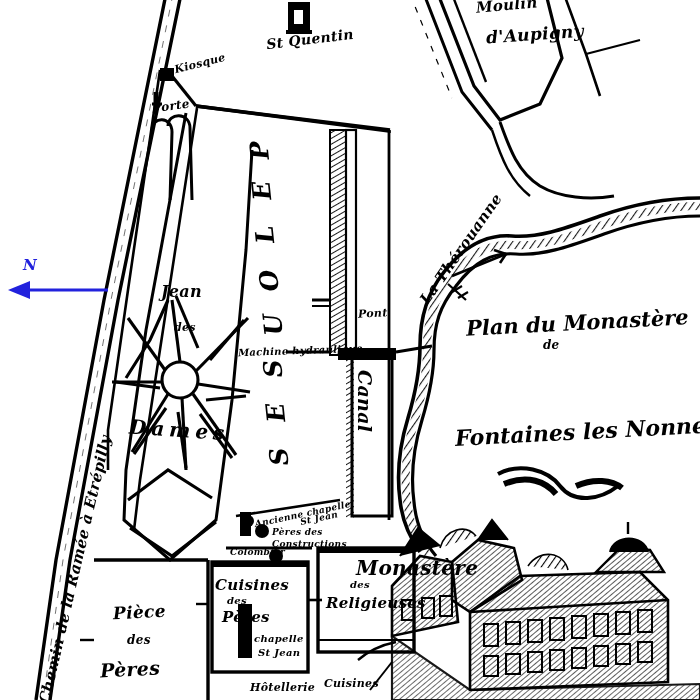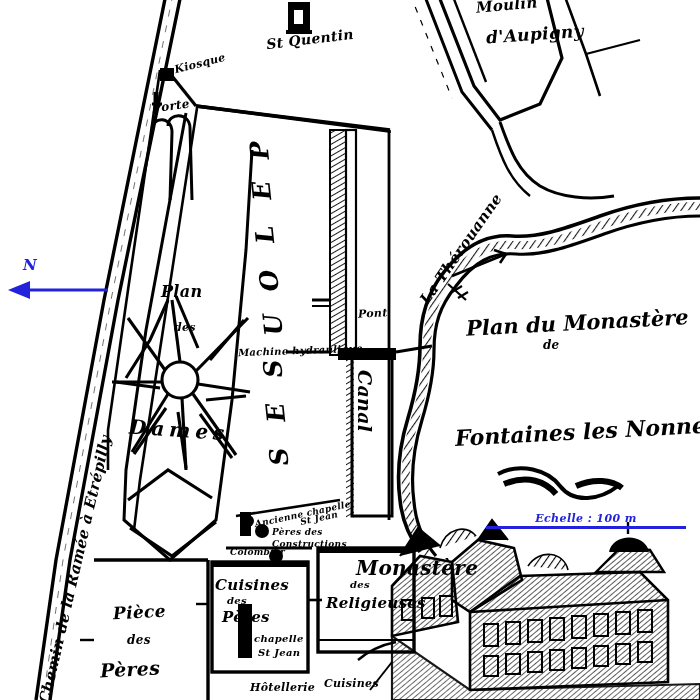--- a/index.html
+++ b/index.html
@@ -273,24 +273,20 @@
       <path d="M576 486 C 594 478 612 480 622 488" fill="none" stroke="#000" stroke-width="6"></path>
     </g>
   </svg>
 
   <svg class="layer" viewBox="0 0 700 700" xmlns="http://www.w3.org/2000/svg">
     <line x1="108" y1="290" x2="22" y2="290" stroke="#2222dd" stroke-width="3"></line>
     <polygon points="8,290 30,281 30,299" fill="#2222dd"></polygon>
   </svg>
   <div class="narrow-n lbl" style="left:23px; top:258px;">N</div>
 
-  <div class="scale-wrap" style="left:486px; top:512px; width:200px;">
-    <div class="scale-text">Echelle : 100 m</div>
-    <div class="scale-rule"></div>
-  </div>
 
   <div class="title-line" style="left:466px; top:310px; font-size:21px; transform:rotate(-3deg);">Plan du Monastère</div>
   <div class="title-line" style="left:543px; top:338px; font-size:12px;">de</div>
   <div class="title-line" style="left:455px; top:418px; font-size:22px; transform:rotate(-3deg);">Fontaines les Nonnes</div>
 
   <div class="lbl" style="left:266px; top:32px; font-size:14px; transform:rotate(-7deg);">St Quentin</div>
 
   <div class="lbl" style="left:476px; top:-2px; font-size:15px; transform:rotate(-5deg);">Moulin</div>
   <div class="lbl" style="left:486px; top:26px; font-size:17px; transform:rotate(-4deg);">d'Aupigny</div>
 
@@ -299,21 +295,21 @@
 
   <div class="lbl" style="left:250px; top:138px; font-size:25px; transform:rotate(-96deg);">P</div>
   <div class="lbl" style="left:252px; top:178px; font-size:25px; transform:rotate(-96deg);">E</div>
   <div class="lbl" style="left:256px; top:222px; font-size:25px; transform:rotate(-96deg);">L</div>
   <div class="lbl" style="left:258px; top:268px; font-size:25px; transform:rotate(-96deg);">O</div>
   <div class="lbl" style="left:262px; top:312px; font-size:25px; transform:rotate(-96deg);">U</div>
   <div class="lbl" style="left:264px; top:356px; font-size:25px; transform:rotate(-96deg);">S</div>
   <div class="lbl" style="left:266px; top:400px; font-size:25px; transform:rotate(-96deg);">E</div>
   <div class="lbl" style="left:270px; top:444px; font-size:25px; transform:rotate(-96deg);">S</div>
 
-  <div class="lbl" style="left:161px; top:284px; font-size:16px;">Plan</div>
+  <div class="lbl" style="left:161px; top:284px; font-size:16px;">Jean</div>
   <div class="lbl lbl-light" style="left:174px; top:322px; font-size:11px;">des</div>
   <div class="lbl" style="left:129px; top:420px; font-size:20px; transform:rotate(4deg); letter-spacing:5px;">Dames</div>
 
   <div class="lbl lbl-light" style="left:238px; top:346px; font-size:10px; transform:rotate(-2deg);">Machine hydraulique</div>
 
   <div class="lbl" style="left:358px; top:308px; font-size:11px; transform:rotate(-3deg);">Pont</div>
 
   <div class="lbl" style="left:374px; top:370px; font-size:19px; transform:rotate(90deg); transform-origin:left top;">Canal</div>
 
   <div class="lbl" style="left:430px; top:292px; font-size:15px; transform:rotate(-55deg); transform-origin:left bottom;">La Thérouanne</div>

